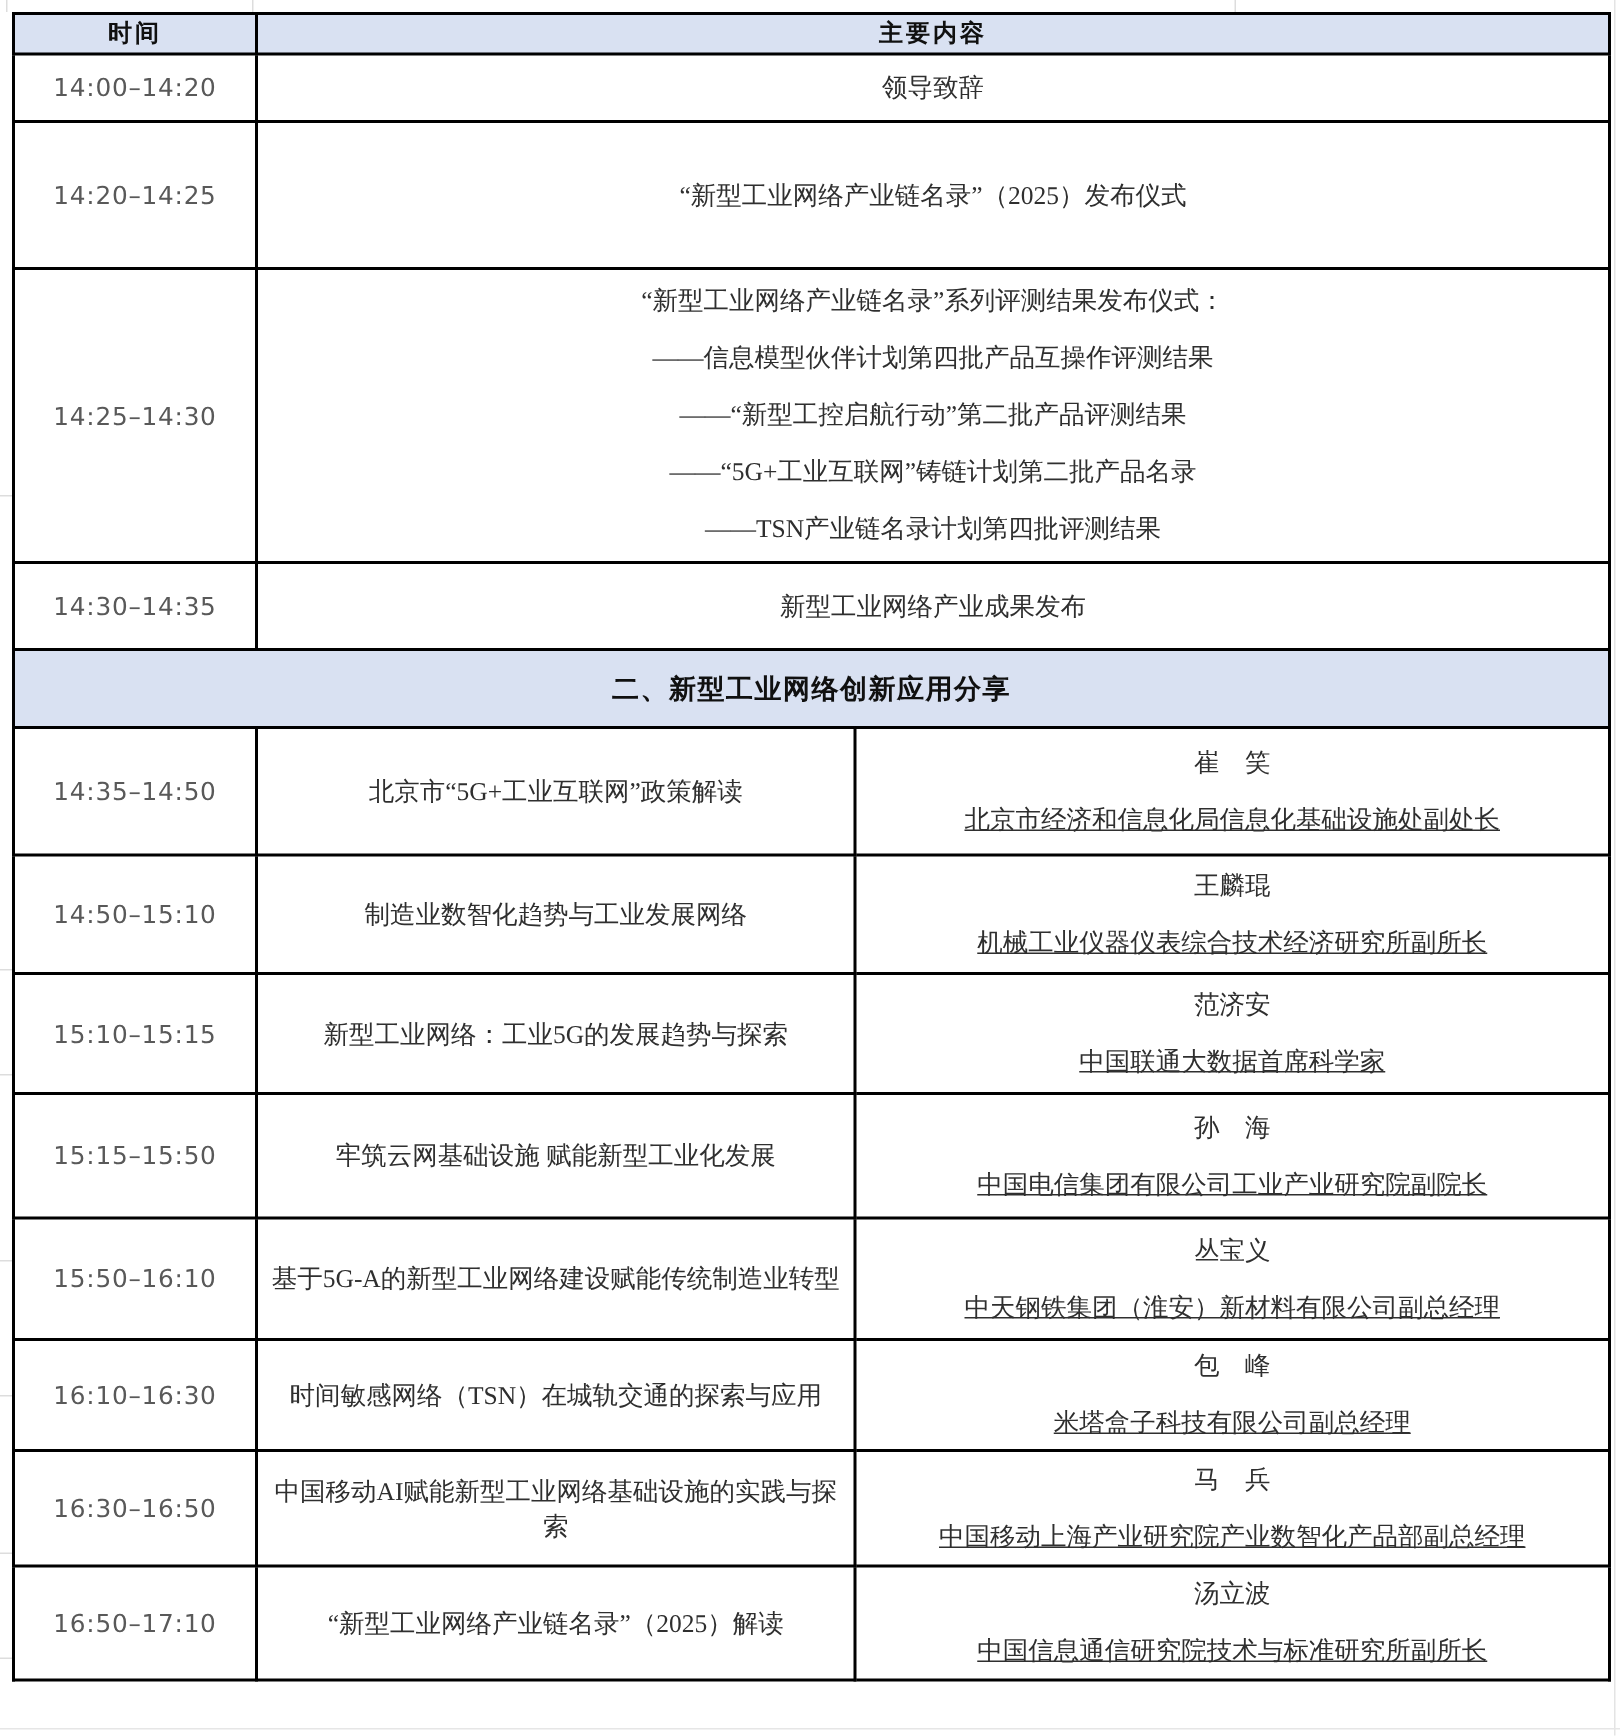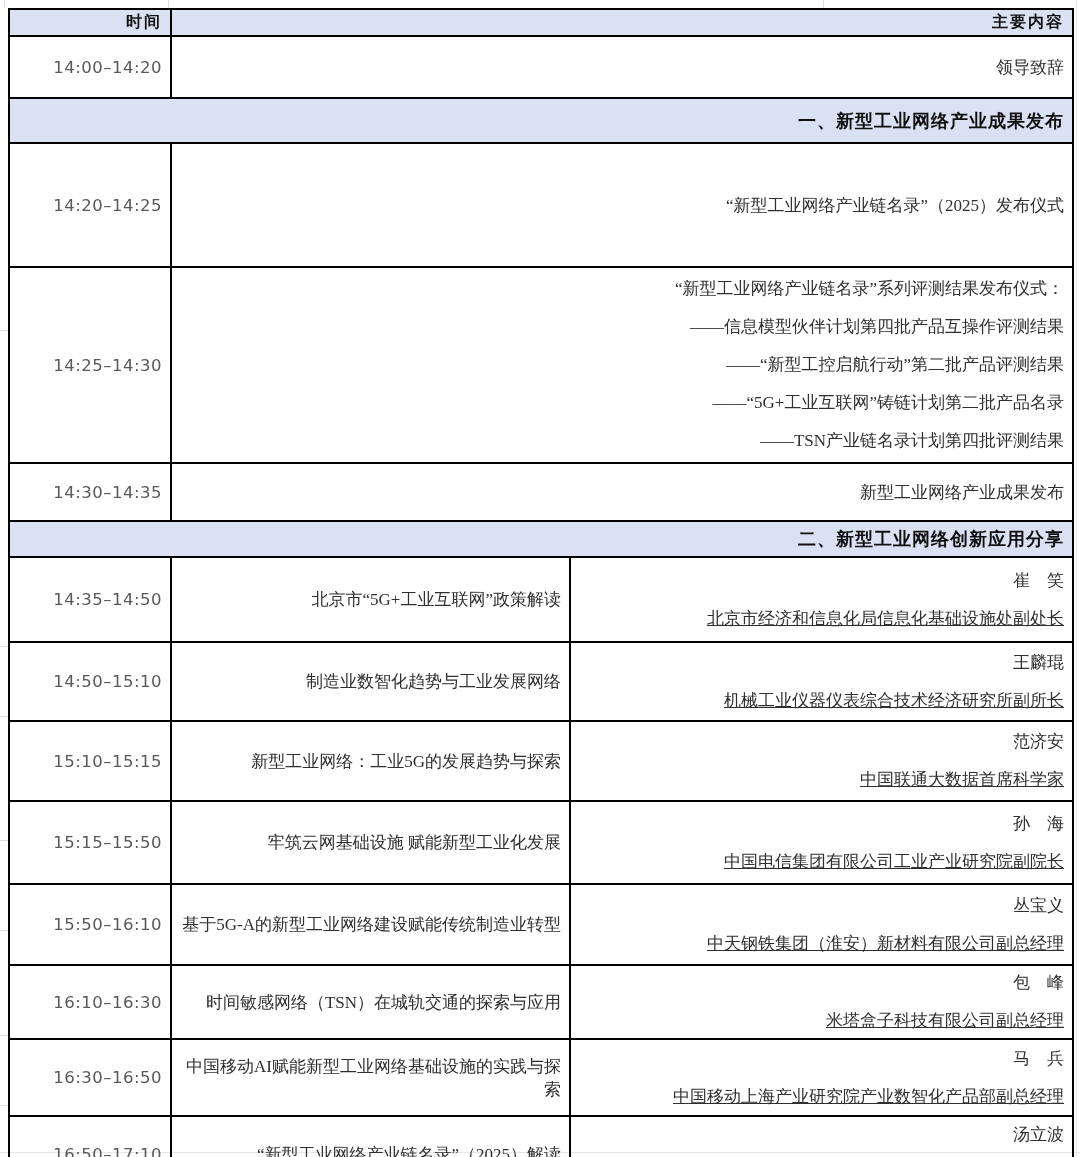--- a/index.html
+++ b/index.html
@@ -10,40 +10,40 @@
   }
   
   .gl{position:absolute;background:#dddddd;pointer-events:none;}
 
   table.schedule{
     position:absolute;left:8px;top:8px;width:1064px;
     border-collapse:collapse;table-layout:fixed;
   }
   td,th{
     border:2px solid var(--border-color);
-    text-align:right;vertical-align:middle;
+    text-align:center;vertical-align:middle;
     padding:2px 8px;color:#2f2f2f;font-size:17px;font-weight:normal;
     overflow:hidden;
   }
   .hdr{background:var(--header-bg);font-weight:bold;color:#101010;font-size:16px;letter-spacing:2px;}
   .section td{
     background:var(--header-bg);font-weight:bold;color:#101010;
     font-size:18px;letter-spacing:1px;
   }
   .time{
     color:var(--time-color);
     font-family:"DejaVu Sans","Liberation Sans",sans-serif;
     font-size:16.5px;letter-spacing:0.5px;
   }
   .agenda-lines div{line-height:38px;}
   .speaker-name{line-height:30px;margin-bottom:8px;}
   .speaker-role{line-height:30px;text-decoration:underline;}
   
-  .rh25{height:25px}.rh55{height:62px}.rh45{height:45px}.rh97{height:124px}
-  .rh192{height:192px}.rh46{height:58px}.rh52{height:36px}.rh85{height:85px}
+  .rh25{height:25px}.rh55{height:45px}.rh45{height:45px}.rh97{height:98px}
+  .rh192{height:192px}.rh46{height:58px}.rh52{height:52px}.rh85{height:85px}
   .rh79{height:79px}.rh80{height:80px}.rh83{height:83px}.rh81{height:81px}
   .rh69{height:69px}.rh77{height:77px}.rh76{height:76px}
 </style>
 </head>
 <body style="--header-bg: #d9e1f2; --border-color: #000000; --time-color: #595959;">
 
 <div class="gl" style="left:4px;top:0;width:1px;height:8px;"></div>
 <div class="gl" style="left:168px;top:0;width:1px;height:8px;"></div>
 <div class="gl" style="left:823px;top:0;width:1px;height:8px;"></div>
 <div class="gl" style="left:1076px;top:0;width:1px;height:1157px;background:#e4e4e4;"></div>
@@ -67,23 +67,20 @@
       <tr class="rh25">
     <th class="hdr">时间</th>
     <th class="hdr" colspan="2">主要内容</th>
   </tr>
 
   <tr class="rh55">
     <td class="time">14:00–14:20</td>
     <td colspan="2">领导致辞</td>
   </tr>
 
-  <tr class="section rh45">
-    <td colspan="3">一、新型工业网络产业成果发布</td>
-  </tr>
 
   <tr class="rh97">
     <td class="time">14:20–14:25</td>
     <td colspan="2">“新型工业网络产业链名录”（2025）发布仪式</td>
   </tr>
 
   <tr class="rh192">
     <td class="time">14:25–14:30</td>
     <td colspan="2" class="agenda-lines">
       <div>“新型工业网络产业链名录”系列评测结果发布仪式：</div>

